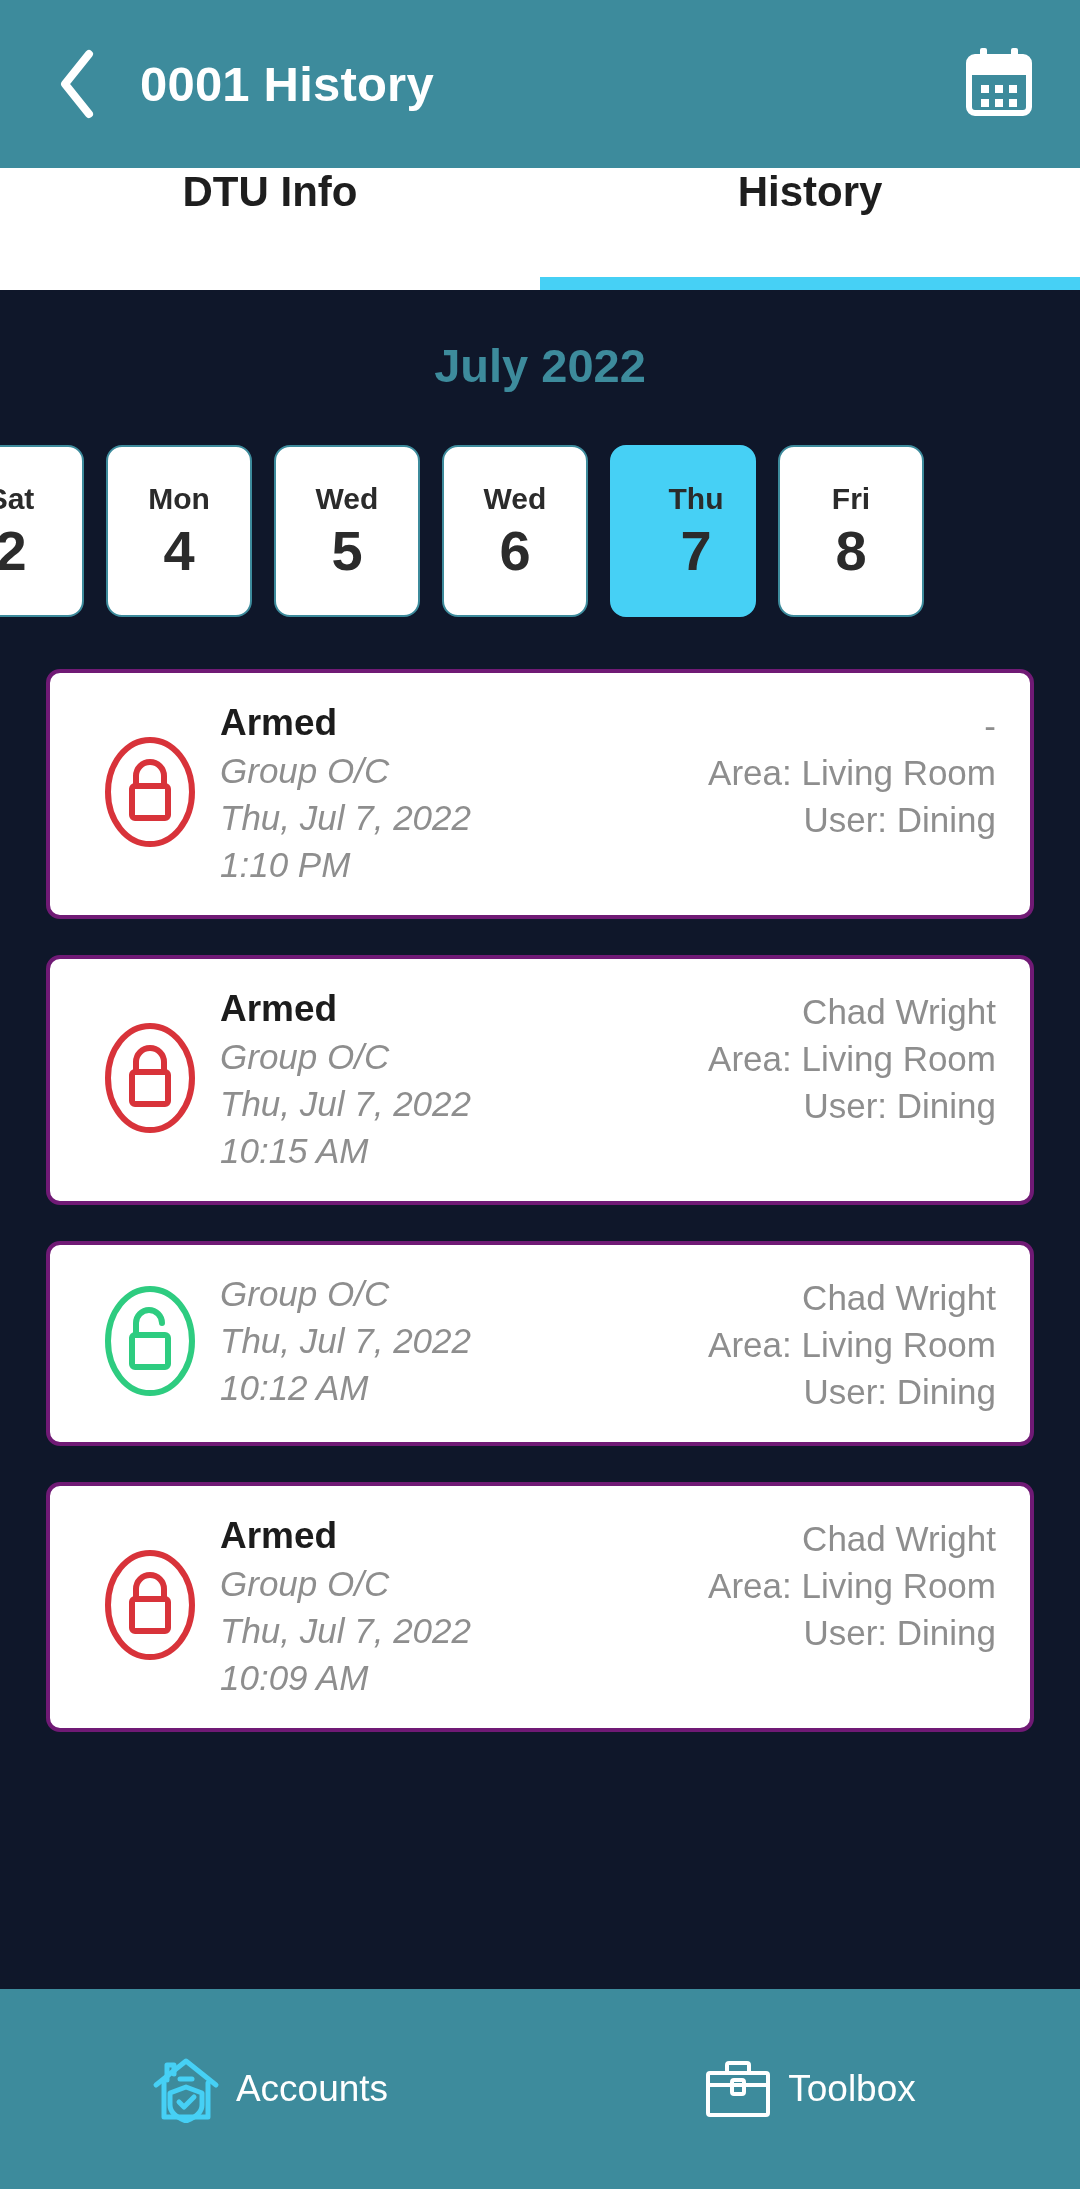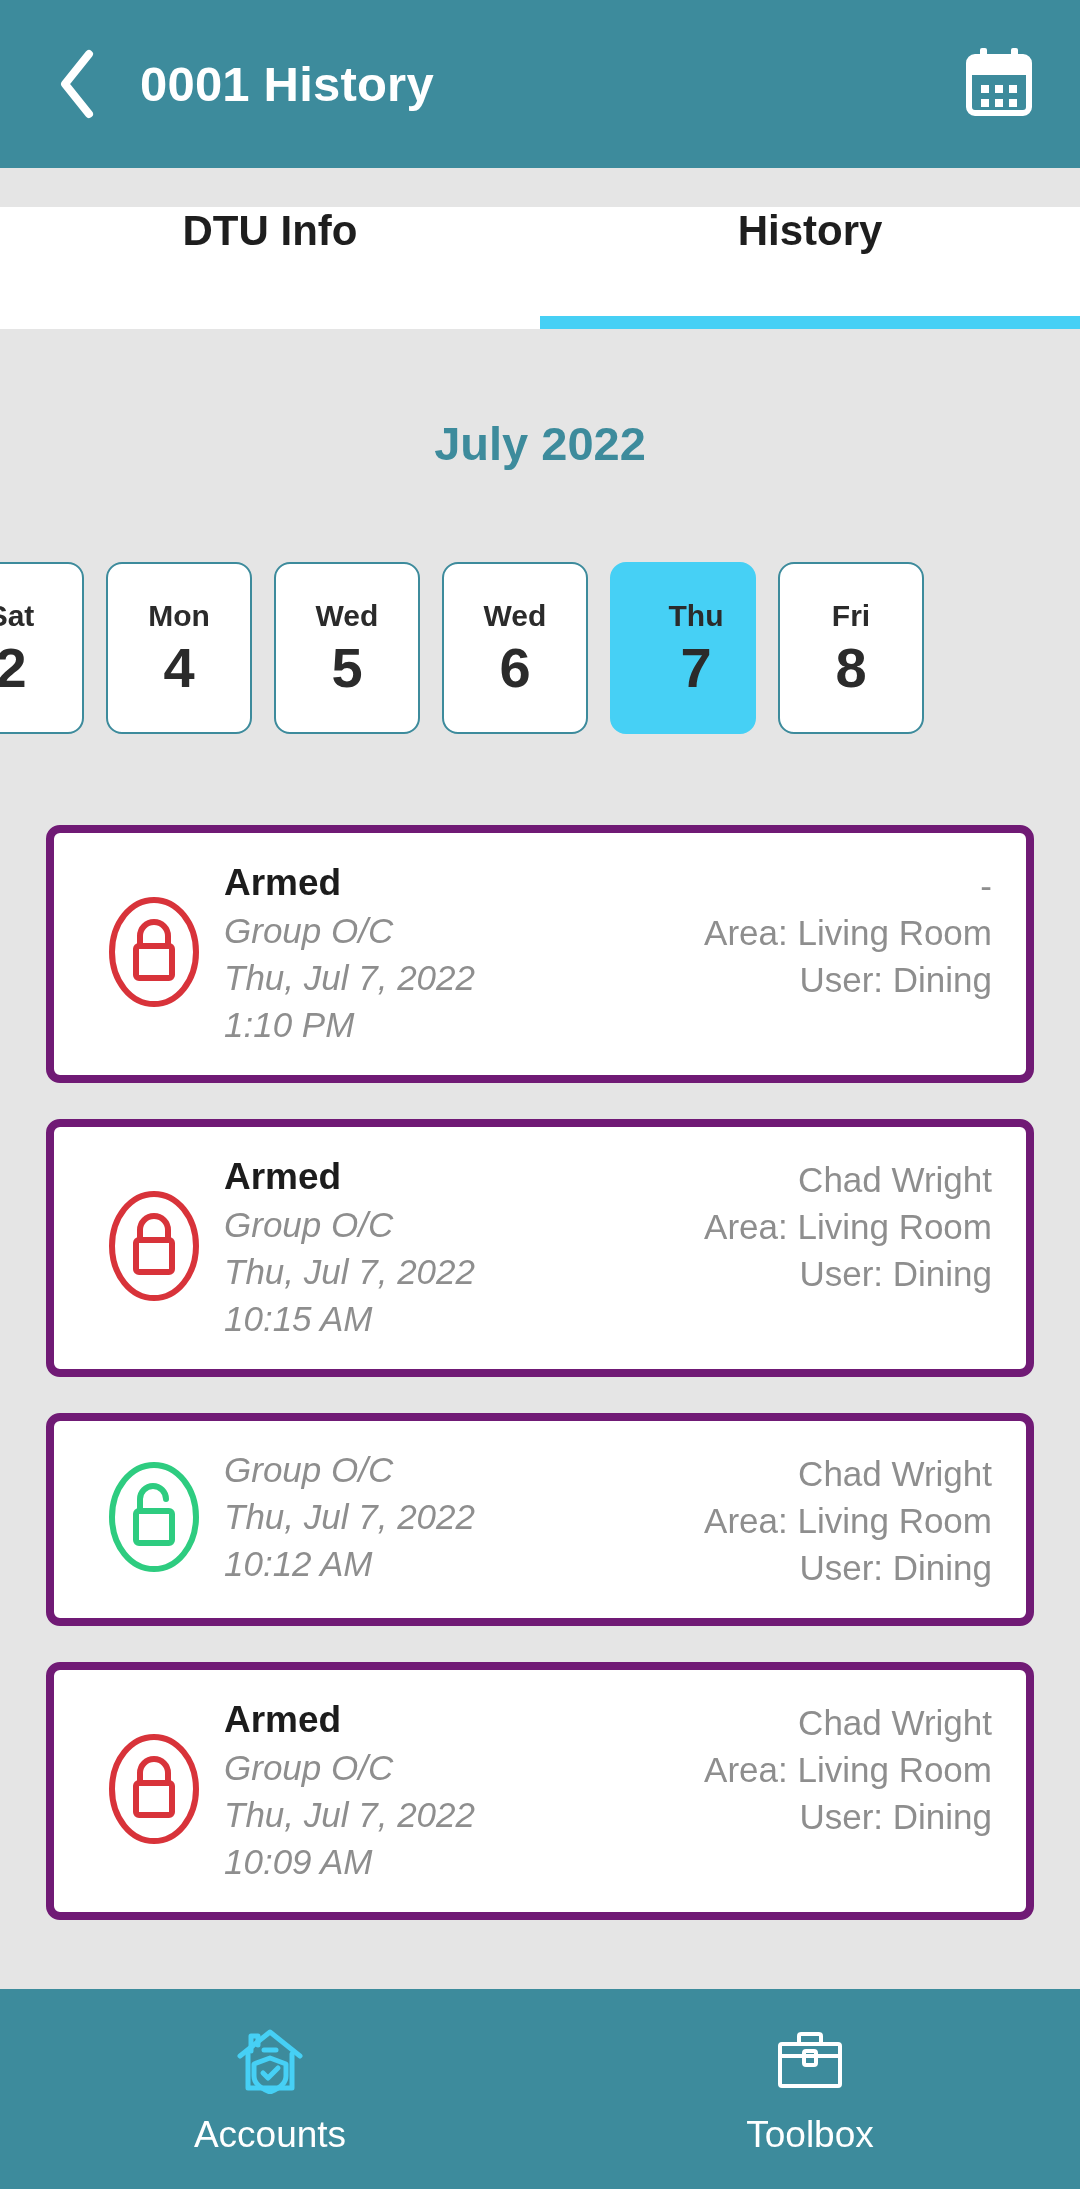--- a/index.html
+++ b/index.html
@@ -9,24 +9,23 @@
     height: 2189px;
     background: #ffffff;
     font-family: "Liberation Sans", sans-serif;
     overflow: hidden;
   }
 
   #app {
     position: relative;
     width: 1080px;
     height: 2189px;
-    background: #e5e5e5;
+    background: #0f172a;
     display: flex;
     flex-direction: column;
-    gap: 39px;
   }
 
   
   .header {
     height: 168px;
     background: #3D8B9C;
     display: flex;
     align-items: center;
     padding: 0 44px 0 48px;
     flex: 0 0 auto;
@@ -138,21 +137,21 @@
   
   .event-list {
     flex: 1 1 auto;
     padding: 52px 46px 0 46px;
     display: flex;
     flex-direction: column;
     gap: 36px;
     overflow: hidden;
   }
   .event-card {
-    border: 8px solid #701a75;
+    border: 4px solid #701a75;
     border-radius: 14px;
     background: #ffffff;
     display: flex;
     align-items: center;
     padding: 26px 34px 26px 38px;
     min-height: 192px;
     cursor: pointer;
   }
   .event-icon {
     width: 124px;
@@ -203,21 +202,21 @@
   
   .bottom-nav {
     height: 200px;
     background: #3D8B9C;
     display: flex;
     flex: 0 0 auto;
   }
   .nav-item {
     flex: 1;
     display: flex;
-    flex-direction: column;
+    flex-direction: row;
     align-items: center;
     justify-content: center;
     cursor: pointer;
     gap: 16px;
   }
   .nav-icon {
     height: 76px;
     display: flex;
     align-items: center;
     justify-content: center;

